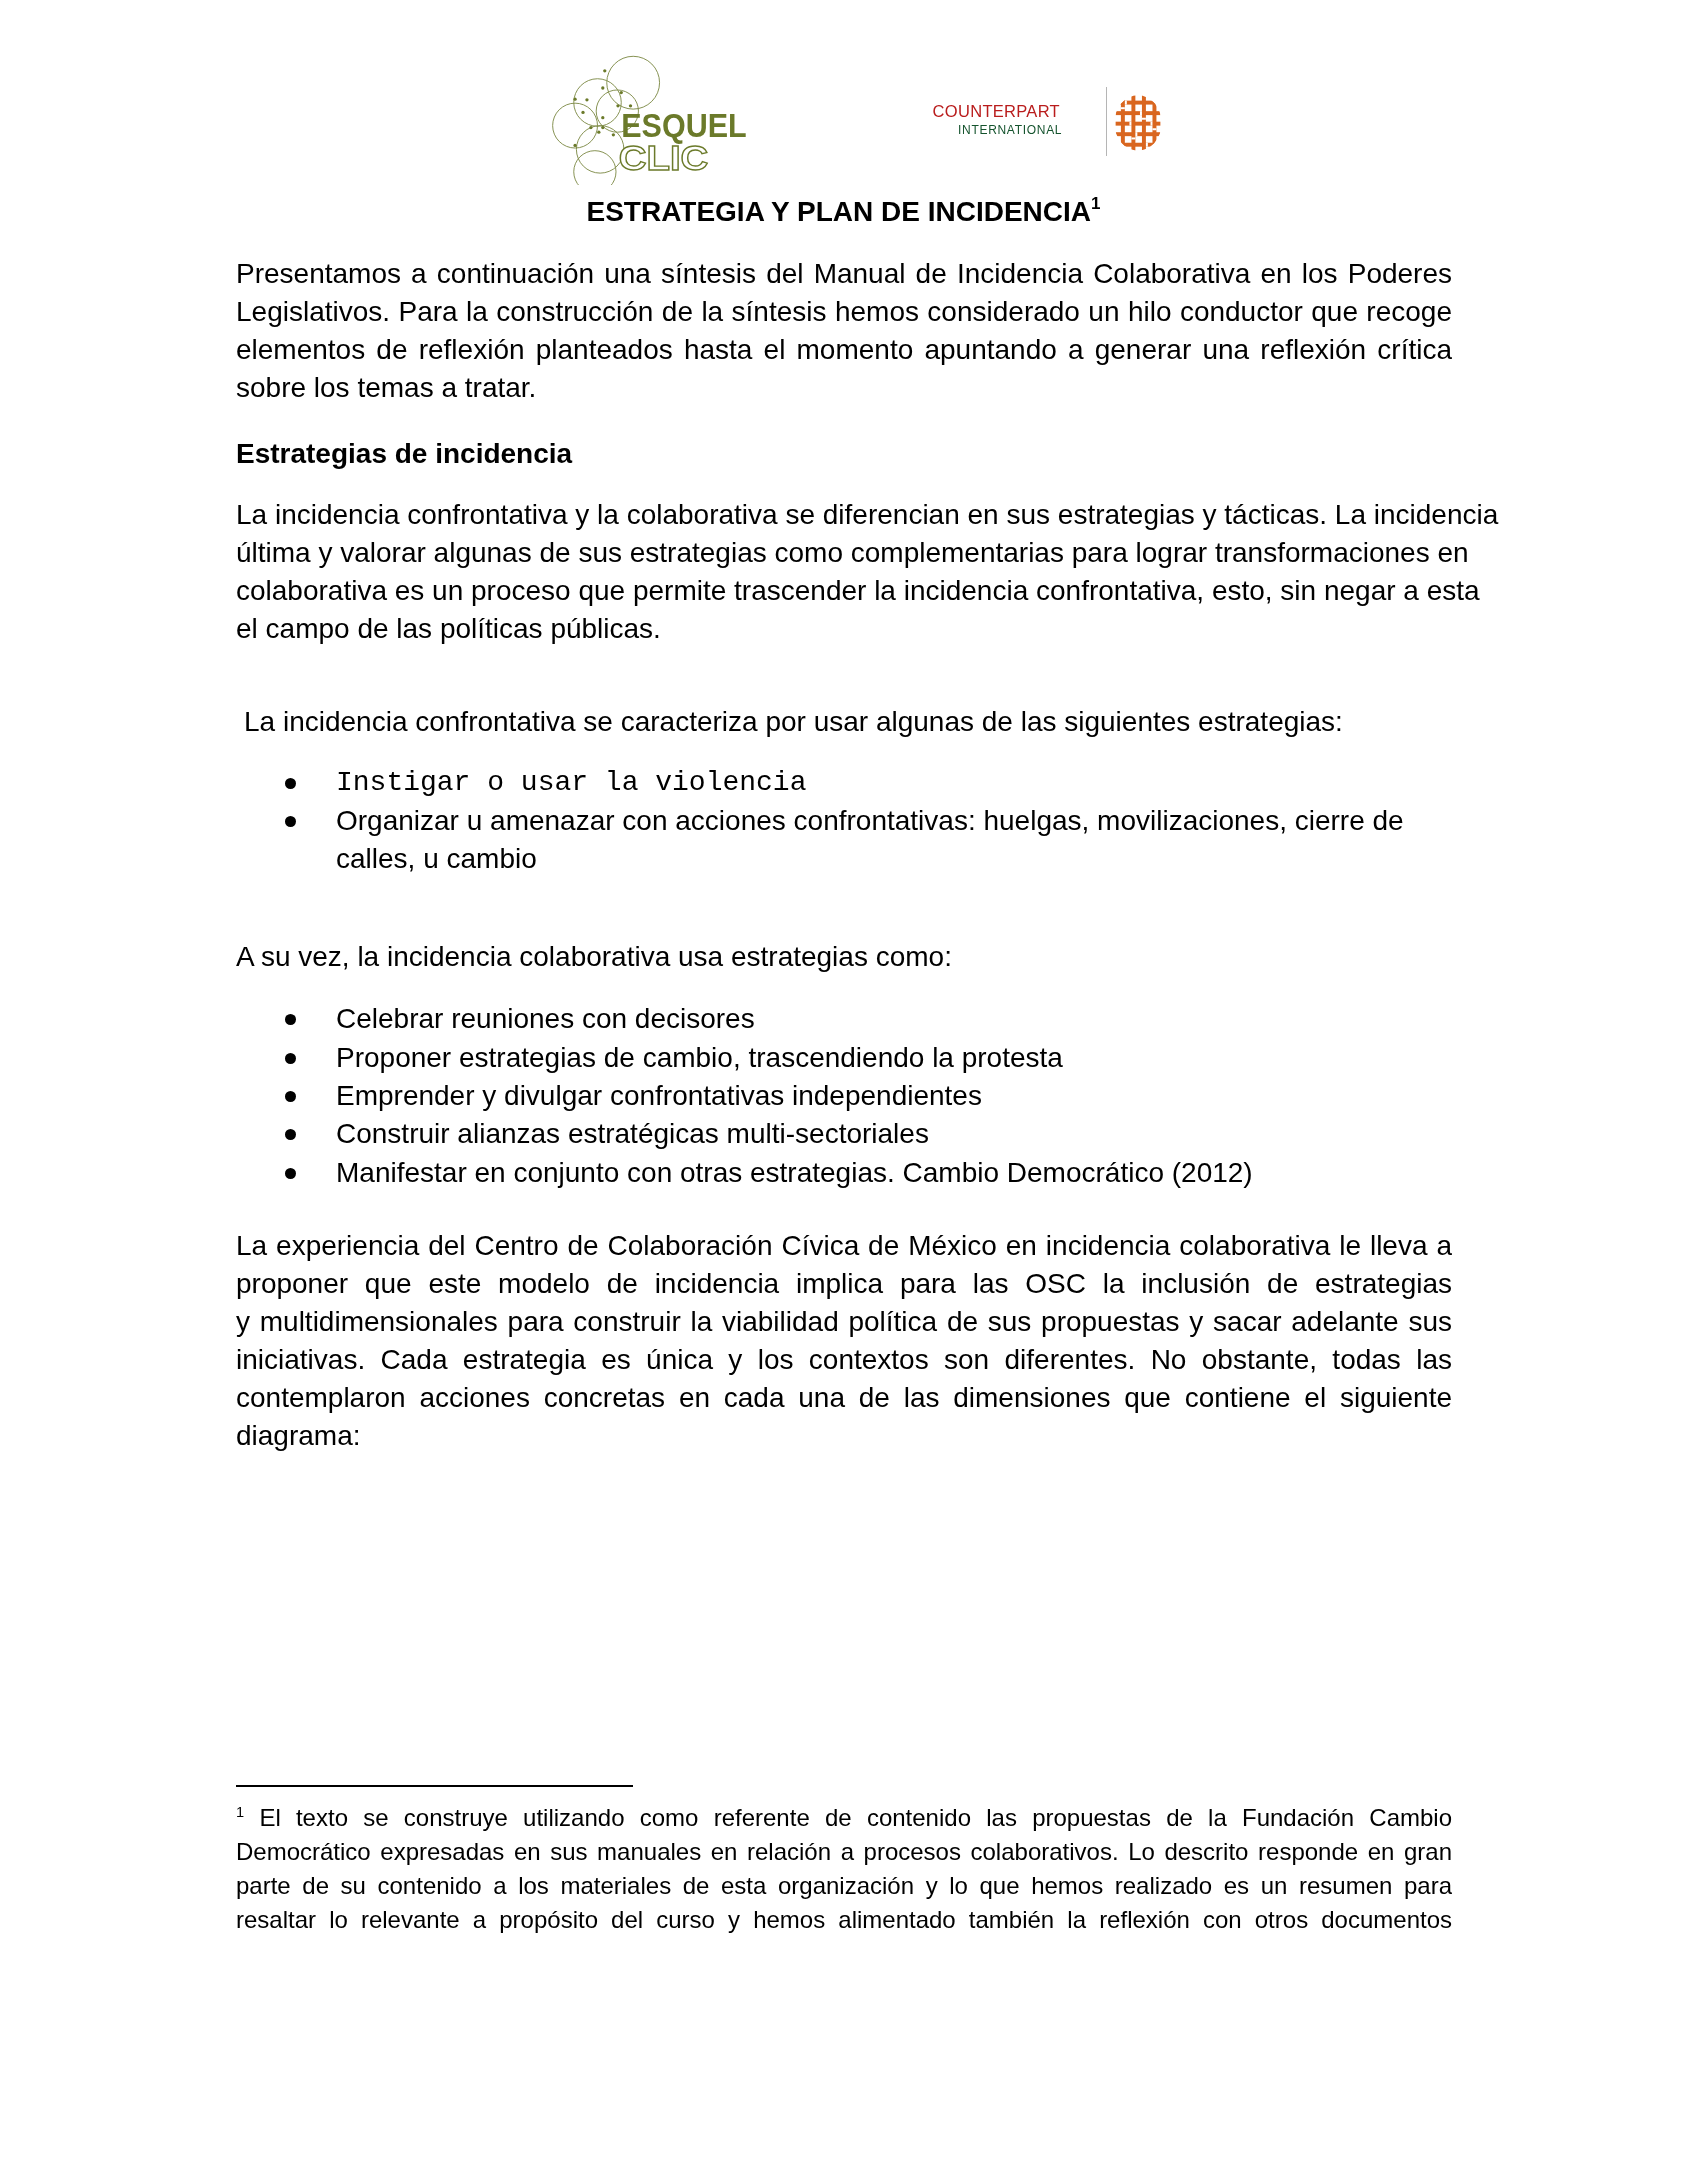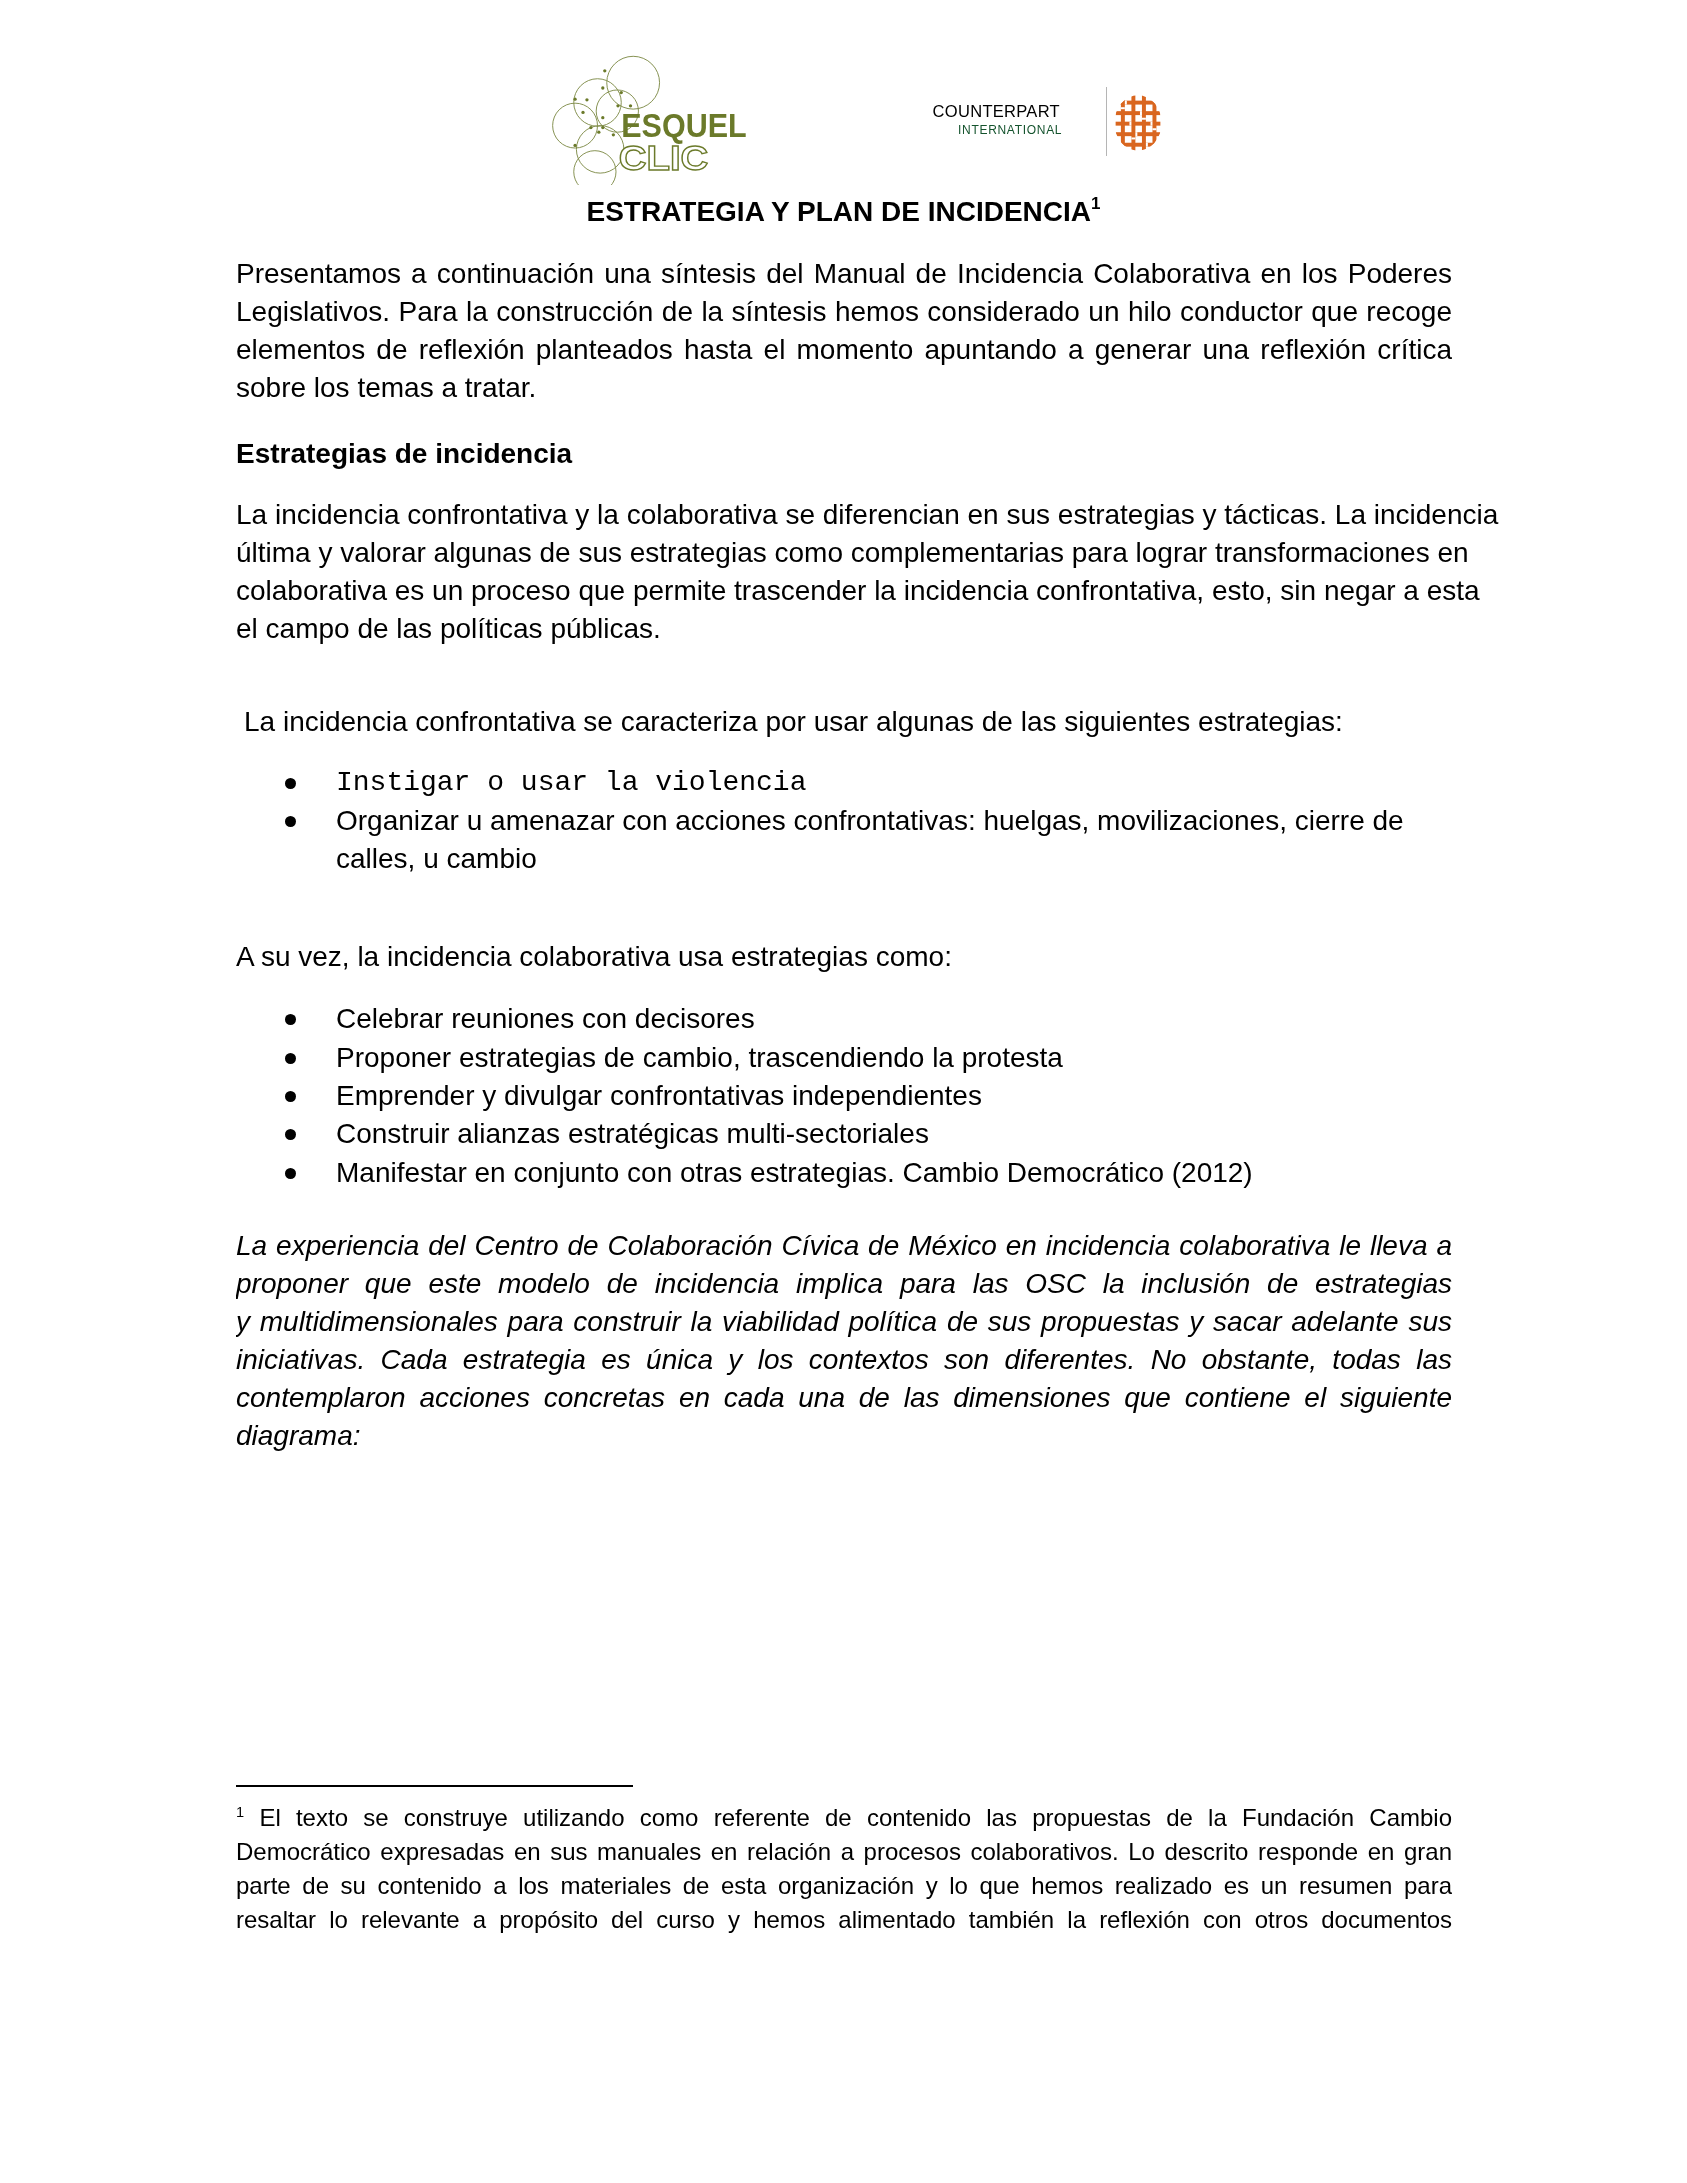--- a/index.html
+++ b/index.html
@@ -24,21 +24,21 @@
 
   .fn-rule { position: absolute; left: 236px; top: 1785px; width: 397px; height: 2px; background: #000; }
   .fn { font-family: "Liberation Sans", sans-serif; font-size: 24px; line-height: 34px; }
   .fn .line, .fn .just { height: 34px; }
   .fn sup { font-size: 14.6px; vertical-align: 9.3px; line-height: 0; }
 
   
   .logo-esquel { position: absolute; left: 543px; top: 53px; width: 212px; height: 132px; }
   .logo-counterpart { position: absolute; left: 926px; top: 83px; width: 245px; height: 76px; }
   .cp-name { position: absolute; left: 6.6px; top: 18.5px; font-family: "Liberation Sans", sans-serif; font-size: 16.5px;
-             letter-spacing: 0.3px; color: #000000; }
+             letter-spacing: 0.3px; color: #b91c1c; }
   .cp-sub { position: absolute; left: 32px; top: 40px; font-family: "Liberation Sans", sans-serif; font-size: 12px;
             letter-spacing: 0.7px; color: #14532d; }
   .cp-divider { position: absolute; left: 180px; top: 4px; width: 1.3px; height: 69px; background: #b5b5b5; }
   .cp-mark { position: absolute; left: 187px; top: 10.6px; width: 50px; height: 58px; }
 </style>
 </head>
 <body>
 
 <div class="page">
 
@@ -163,21 +163,21 @@
     <div class="bullet-row" style="top:1115px;">
       <span class="bullet-dot"></span>
       <span class="bullet-text">Construir alianzas estratégicas multi-sectoriales</span>
     </div>
     <div class="bullet-row" style="top:1154px;">
       <span class="bullet-dot"></span>
       <span class="bullet-text">Manifestar en conjunto con otras estrategias. Cambio Democrático (2012)</span>
     </div>
   </div>
 
-  <div class="col txt" style="top:1227px;font-style:italic;">
+  <div class="col txt" style="top:1227px;">
     <div class="just">La experiencia del Centro de Colaboración Cívica de México en incidencia colaborativa le lleva a</div>
     <div class="just">proponer que este modelo de incidencia implica para las OSC la inclusión de estrategias complejas</div>
     <div class="just">y multidimensionales para construir la viabilidad política de sus propuestas y sacar adelante sus</div>
     <div class="just">iniciativas. Cada estrategia es única y los contextos son diferentes. No obstante, todas las estrategias</div>
     <div class="just">contemplaron acciones concretas en cada una de las dimensiones que contiene el siguiente</div>
     <div class="line">diagrama:</div>
   </div>
 
   <div class="fn-rule"></div>
 

